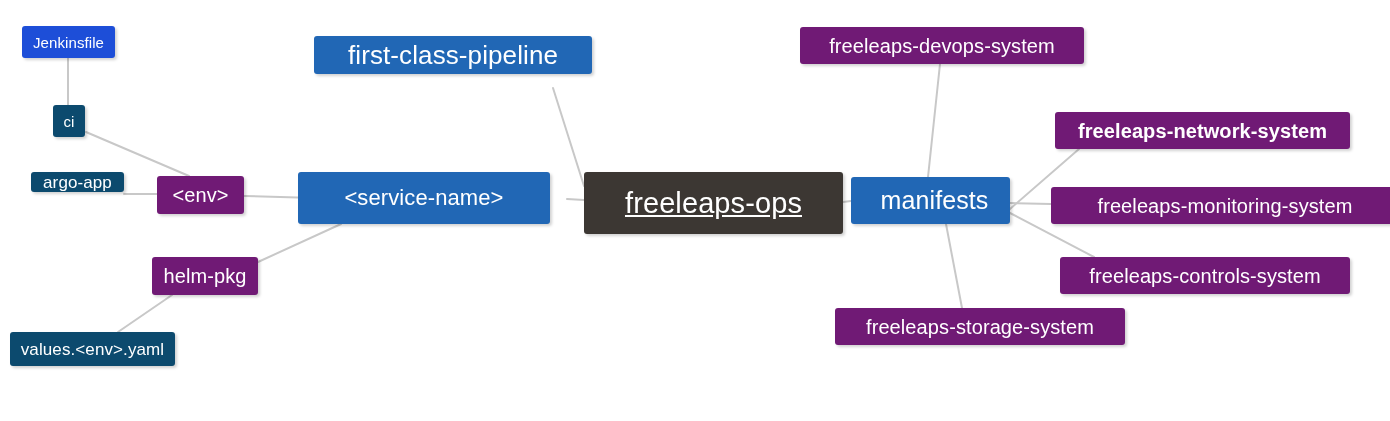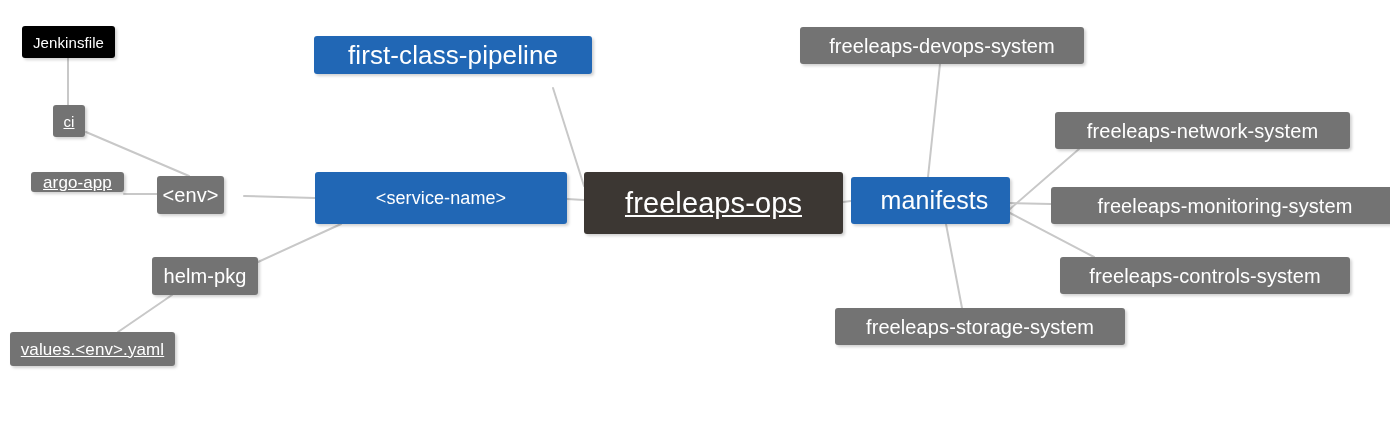--- a/index.html
+++ b/index.html
@@ -36,23 +36,23 @@
     border-radius: 3px;
     white-space: nowrap;
     letter-spacing: 0.1px;
     box-shadow: 2px 2px 3px rgba(0,0,0,0.18);
     text-align: center;
     line-height: 1;
     user-select: none;
   }
   .node.c-root   { background: #3c3733; text-decoration: underline; }
   .node.c-blue   { background: #2167b5; }
-  .node.c-green  { background: #737373; }
-  .node.c-orange { background: #000000; }
-  .node.c-red    { background: #737373; text-decoration: underline; }
+  .node.c-green  { background: #701a75; }
+  .node.c-orange { background: #1d4ed8; }
+  .node.c-red    { background: #0c4a6e; }
 </style>
 </head>
 <body>
 
 <div id="mindmap">
   <svg id="edge-layer" width="1390" height="421" viewBox="0 0 1390 421">
       <line x1="584" y1="186" x2="553" y2="88" stroke="#c8c8c8" stroke-width="2" stroke-linecap="round"></line>
       <line x1="584" y1="200" x2="567" y2="199" stroke="#c8c8c8" stroke-width="2" stroke-linecap="round"></line>
       <line x1="843" y1="202" x2="851" y2="201" stroke="#c8c8c8" stroke-width="2" stroke-linecap="round"></line>
       <line x1="315" y1="198" x2="244" y2="196" stroke="#c8c8c8" stroke-width="2" stroke-linecap="round"></line>
@@ -63,27 +63,27 @@
       <line x1="172" y1="295" x2="118" y2="332" stroke="#c8c8c8" stroke-width="2" stroke-linecap="round"></line>
       <line x1="928" y1="177" x2="940" y2="64" stroke="#c8c8c8" stroke-width="2" stroke-linecap="round"></line>
       <line x1="1010" y1="209" x2="1079" y2="149" stroke="#c8c8c8" stroke-width="2" stroke-linecap="round"></line>
       <line x1="1010" y1="203" x2="1051" y2="204" stroke="#c8c8c8" stroke-width="2" stroke-linecap="round"></line>
       <line x1="1010" y1="213" x2="1094" y2="257" stroke="#c8c8c8" stroke-width="2" stroke-linecap="round"></line>
       <line x1="946" y1="224" x2="962" y2="308" stroke="#c8c8c8" stroke-width="2" stroke-linecap="round"></line>
     </svg>
   <div id="node-layer">
       <div class="node c-root" style="left: 584px; top: 172px; width: 259px; height: 62px; font-size: 29px;">freeleaps-ops</div>
       <div class="node c-blue" style="left: 314px; top: 36px; width: 278px; height: 38px; font-size: 26px;">first-class-pipeline</div>
-      <div class="node c-blue" style="left: 315px; top: 172px; width: 252px; height: 52px; font-size: 18px;">&lt;service-name&gt;</div>
+      <div class="node c-blue" style="left: 298px; top: 172px; width: 252px; height: 52px; font-size: 22px;">&lt;service-name&gt;</div>
       <div class="node c-blue" style="left: 851px; top: 177px; width: 159px; height: 47px; font-size: 25px; padding-left: 8px;">manifests</div>
-      <div class="node c-green" style="left: 157px; top: 176px; width: 67px; height: 38px; font-size: 20px;">&lt;env&gt;</div>
+      <div class="node c-green" style="left: 157px; top: 176px; width: 87px; height: 38px; font-size: 20px;">&lt;env&gt;</div>
       <div class="node c-green" style="left: 152px; top: 257px; width: 106px; height: 38px; font-size: 20px;">helm-pkg</div>
       <div class="node c-orange" style="left: 22px; top: 26px; width: 93px; height: 32px; font-size: 15px;">Jenkinsfile</div>
       <div class="node c-red" style="left: 53px; top: 105px; width: 32px; height: 32px; font-size: 15px;">ci</div>
       <div class="node c-red" style="left: 31px; top: 172px; width: 93px; height: 20px; font-size: 17px;">argo-app</div>
       <div class="node c-red" style="left: 10px; top: 332px; width: 165px; height: 34px; font-size: 17px;">values.&lt;env&gt;.yaml</div>
       <div class="node c-green" style="left: 800px; top: 27px; width: 284px; height: 37px; font-size: 20px;">freeleaps-devops-system</div>
-      <div class="node c-green" style="left: 1055px; top: 112px; width: 295px; height: 37px; font-size: 20px;">freeleaps-network-system</div>
+      <div class="node c-green" style="left: 1055px; top: 112px; width: 295px; height: 37px; font-size: 20px; font-weight: bold;">freeleaps-network-system</div>
       <div class="node c-green" style="left: 1051px; top: 187px; width: 348px; height: 37px; font-size: 20px;">freeleaps-monitoring-system</div>
       <div class="node c-green" style="left: 1060px; top: 257px; width: 290px; height: 37px; font-size: 20px;">freeleaps-controls-system</div>
       <div class="node c-green" style="left: 815px; top: 308px; width: 290px; height: 37px; font-size: 20px; margin-left: 20px;">freeleaps-storage-system</div>
     </div>
 </div>
 
 </body></html>

